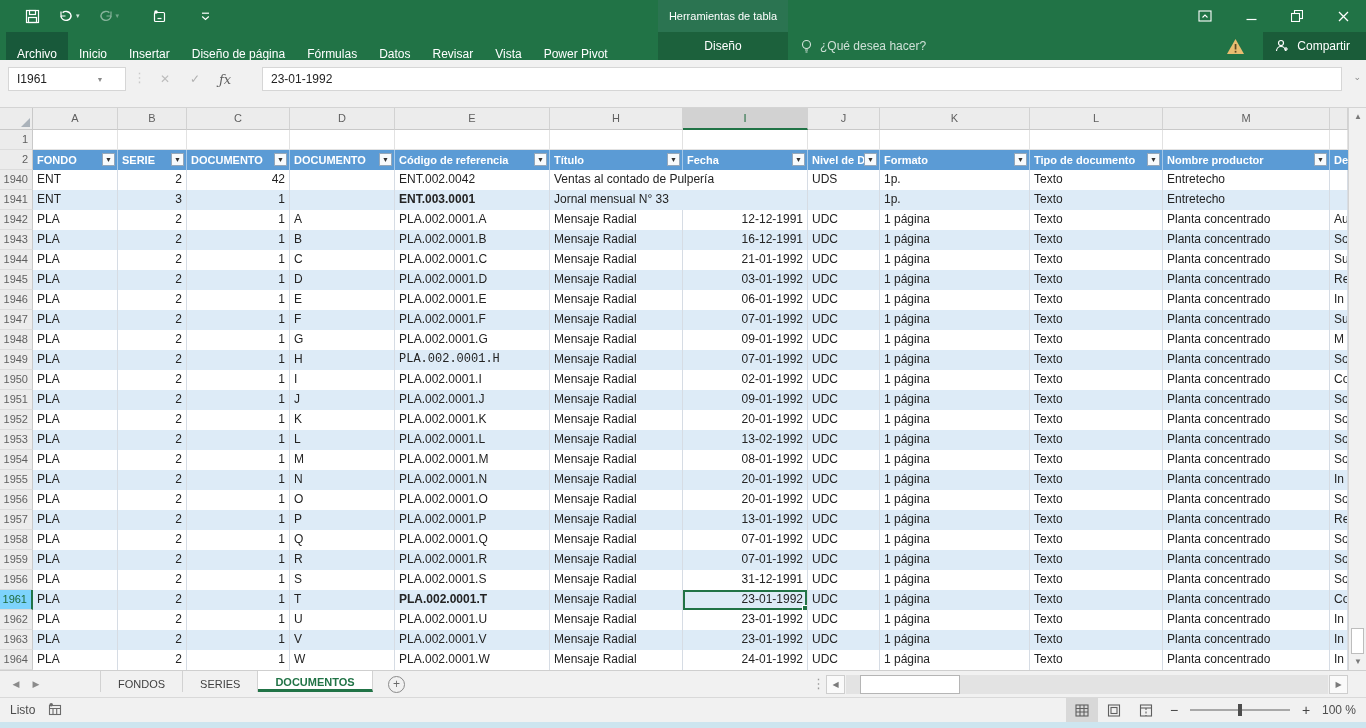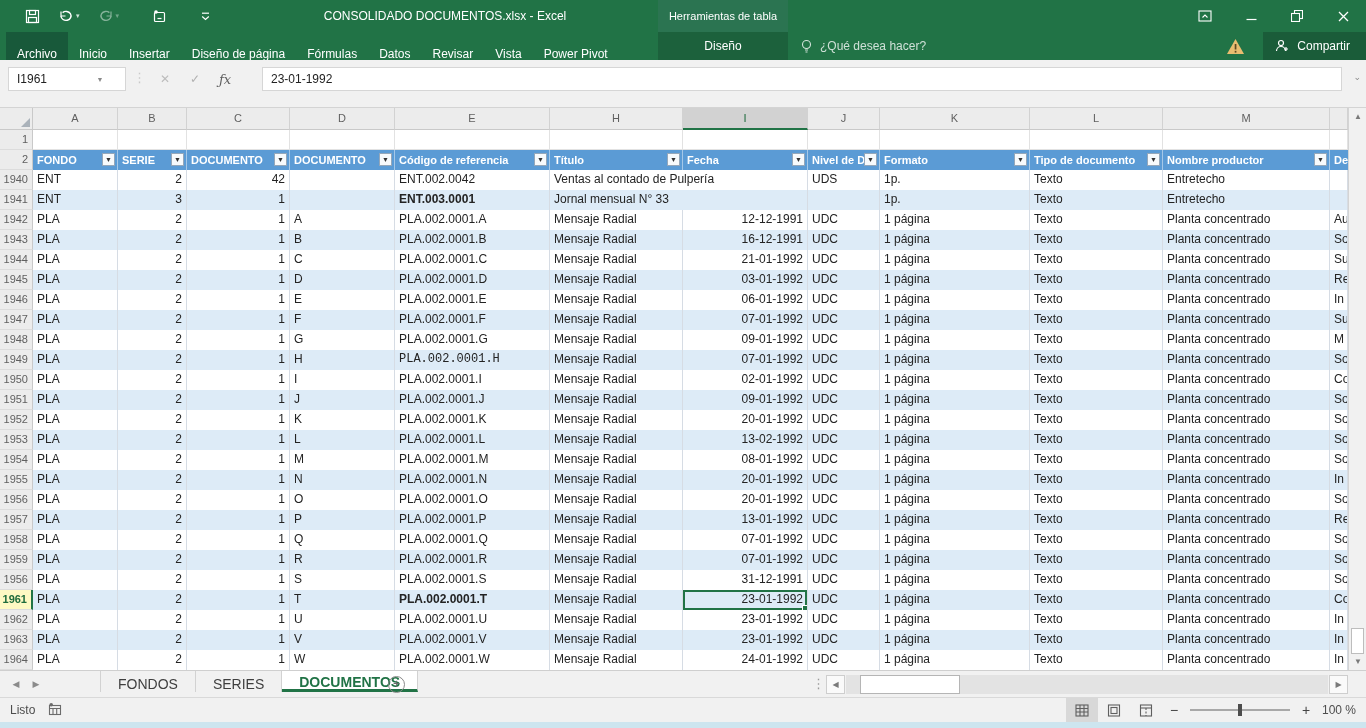--- a/index.html
+++ b/index.html
@@ -43,41 +43,41 @@
   
   #colhdrs{position:absolute;top:108px;left:0;height:22px;display:flex}
   .corner{width:33px;height:22px;background:#ececec;border-right:1px solid #c9c9c9;border-bottom:1px solid #c9c9c9;position:relative}
   .corner i{position:absolute;right:2px;bottom:2px;width:0;height:0;border-bottom:9px solid #aab2ba;border-left:9px solid transparent}
   .colh{height:22px;background:#ececec;border-right:1px solid #d2d2d2;border-bottom:1px solid #c9c9c9;font-size:11px;color:#5f5f5f;text-align:center;line-height:21px}
   .colh.sel{background:#d2d2d2;border-bottom:2px solid #217346;color:#1e6b3c;line-height:20px}
   #rowsbox{position:absolute;top:130px;left:0}
   .grow{display:flex;height:20px;background:#fff}
   .grow.band{background:#ddebf7}
   .rh{width:33px;height:20px;background:#ececec;border-right:1px solid #c9c9c9;border-bottom:1px solid #dcdcdc;font-size:11px;color:#5f5f5f;text-align:right;padding-right:4px;line-height:19px;flex:none}
-  .rh.sel{background:#fef9c3;color:#1e6b3c;border-right:2px solid #217346;font-weight:bold}
+  .rh.sel{background:#7dd3fc;color:#1e6b3c;border-right:2px solid #217346;font-weight:normal}
   .cell{height:20px;border-right:1px solid #d6dce4;font-size:12px;color:#232323;padding:0 4px;white-space:nowrap;overflow:hidden;line-height:19px;flex:none}
   .cell.r{text-align:right}
   .cell.spill{overflow:visible;border-right:none;position:relative;z-index:3}
   .cell.selcell{position:relative;z-index:4;box-shadow:inset 0 0 0 2px #217346}
   .cell.selcell:after{content:"";position:absolute;right:-2px;bottom:-2px;width:5px;height:5px;background:#217346;border:1px solid #fff}
   .th{height:20px;background:#5b9bd5;border-right:1px solid rgba(255,255,255,.45);color:#fff;font-weight:bold;font-size:11px;padding:0 15px 0 4px;white-space:nowrap;overflow:hidden;line-height:20px;position:relative;flex:none}
   .filterbtn{position:absolute;right:2px;top:3px;width:13px;height:13px;background:#f7fafc;border:1px solid #94a7ba;color:#333;font-size:7px;line-height:11px;text-align:center}
   .c1{height:20px;background:#fff;border-right:1px solid #e2e2e2;border-bottom:1px solid #e2e2e2;flex:none}
 
   
   #vscroll{position:absolute;right:0;top:108px;width:18px;height:562px;background:#f1f1f1;border-left:1px solid #d4d4d4}
   .varrow{width:18px;height:17px;text-align:center;color:#7a7a7a;font-size:8px;line-height:17px}
   #vthumb{position:absolute;left:2px;top:520px;width:13px;height:26px;background:#fff;border:1px solid #bdbdbd}
   #vdown{position:absolute;bottom:0;left:0}
 
   
   #tabsbar{position:absolute;top:670px;left:0;width:1366px;height:27px;background:#f1f1f1;border-top:1px solid #cfcfcf}
   .navarr{position:absolute;top:0;height:27px;width:20px;text-align:center;line-height:26px;color:#8b8b8b;font-size:9px}
   #sheettabs{position:absolute;left:100px;top:0;height:27px;display:flex}
-  .stab{height:21px;padding:0 17px;font-size:14px;color:#3f3f3f;line-height:26px;border-right:1px solid #d2d2d2;background:transparent}
+  .stab{height:21px;padding:0 17px;font-size:11px;color:#3f3f3f;line-height:26px;border-right:1px solid #d2d2d2;background:transparent}
   .stab:first-child{border-left:1px solid #d2d2d2}
   .stab.active{background:#fff;color:#217346;font-weight:bold;border-bottom:3px solid #217346;line-height:23px}
   #addsheet{position:absolute;left:388px;top:5px;width:17px;height:17px;border:1px solid #8a8a8a;border-radius:50%;color:#6a6a6a;font-size:12px;line-height:15px;text-align:center}
   #hs-handle{position:absolute;left:812px;top:5px;color:#9a9a9a;font-size:13px}
   .hsarrow{position:absolute;top:4px;width:19px;height:19px;background:#fafafa;border:1px solid #cecece;color:#7a7a7a;font-size:8px;text-align:center;line-height:17px}
   #hstrack{position:absolute;left:846px;top:4px;width:482px;height:19px;background:#e3e3e3}
   #hsthumb{position:absolute;left:14px;top:0;width:100px;height:19px;background:#fff;border:1px solid #b5b5b5}
 
   
   #statusbar{position:absolute;top:697px;left:0;width:1366px;height:25px;background:#f1f1f1;border-top:1px solid #d9d9d9;font-size:12px;color:#4d4d4d}
@@ -126,21 +126,20 @@
           <path d="M6.5 9.5 h4"></path>
         </svg>
     </div>
     <div class="qbtn" style="margin-left:16px">
       <svg width="9" height="9" viewBox="0 0 9 9" fill="none" stroke="#fff" stroke-width="1.2">
           <path d="M1 1.2 h7"></path>
           <path d="M1.2 4.5 L4.5 7.5 L7.8 4.5"></path>
         </svg>
     </div>
   </div>
-  <div id="title">CONSOLIDADO DOCUMENTOS.xlsx - Excel</div>
   <div id="ctx-label">Herramientas de tabla</div>
   <div class="winbtns">
     <div class="winbtn">
       <svg width="14" height="12" viewBox="0 0 14 12" fill="none" stroke="#fff" stroke-width="1.1">
           <rect x="1" y="1" width="12" height="10"></rect>
           <path d="M4.5 7.5 L7 5 L9.5 7.5"></path>
         </svg>
     </div>
     <div class="winbtn">
       <svg width="11" height="11" viewBox="0 0 11 11" stroke="#fff" stroke-width="1.2">

